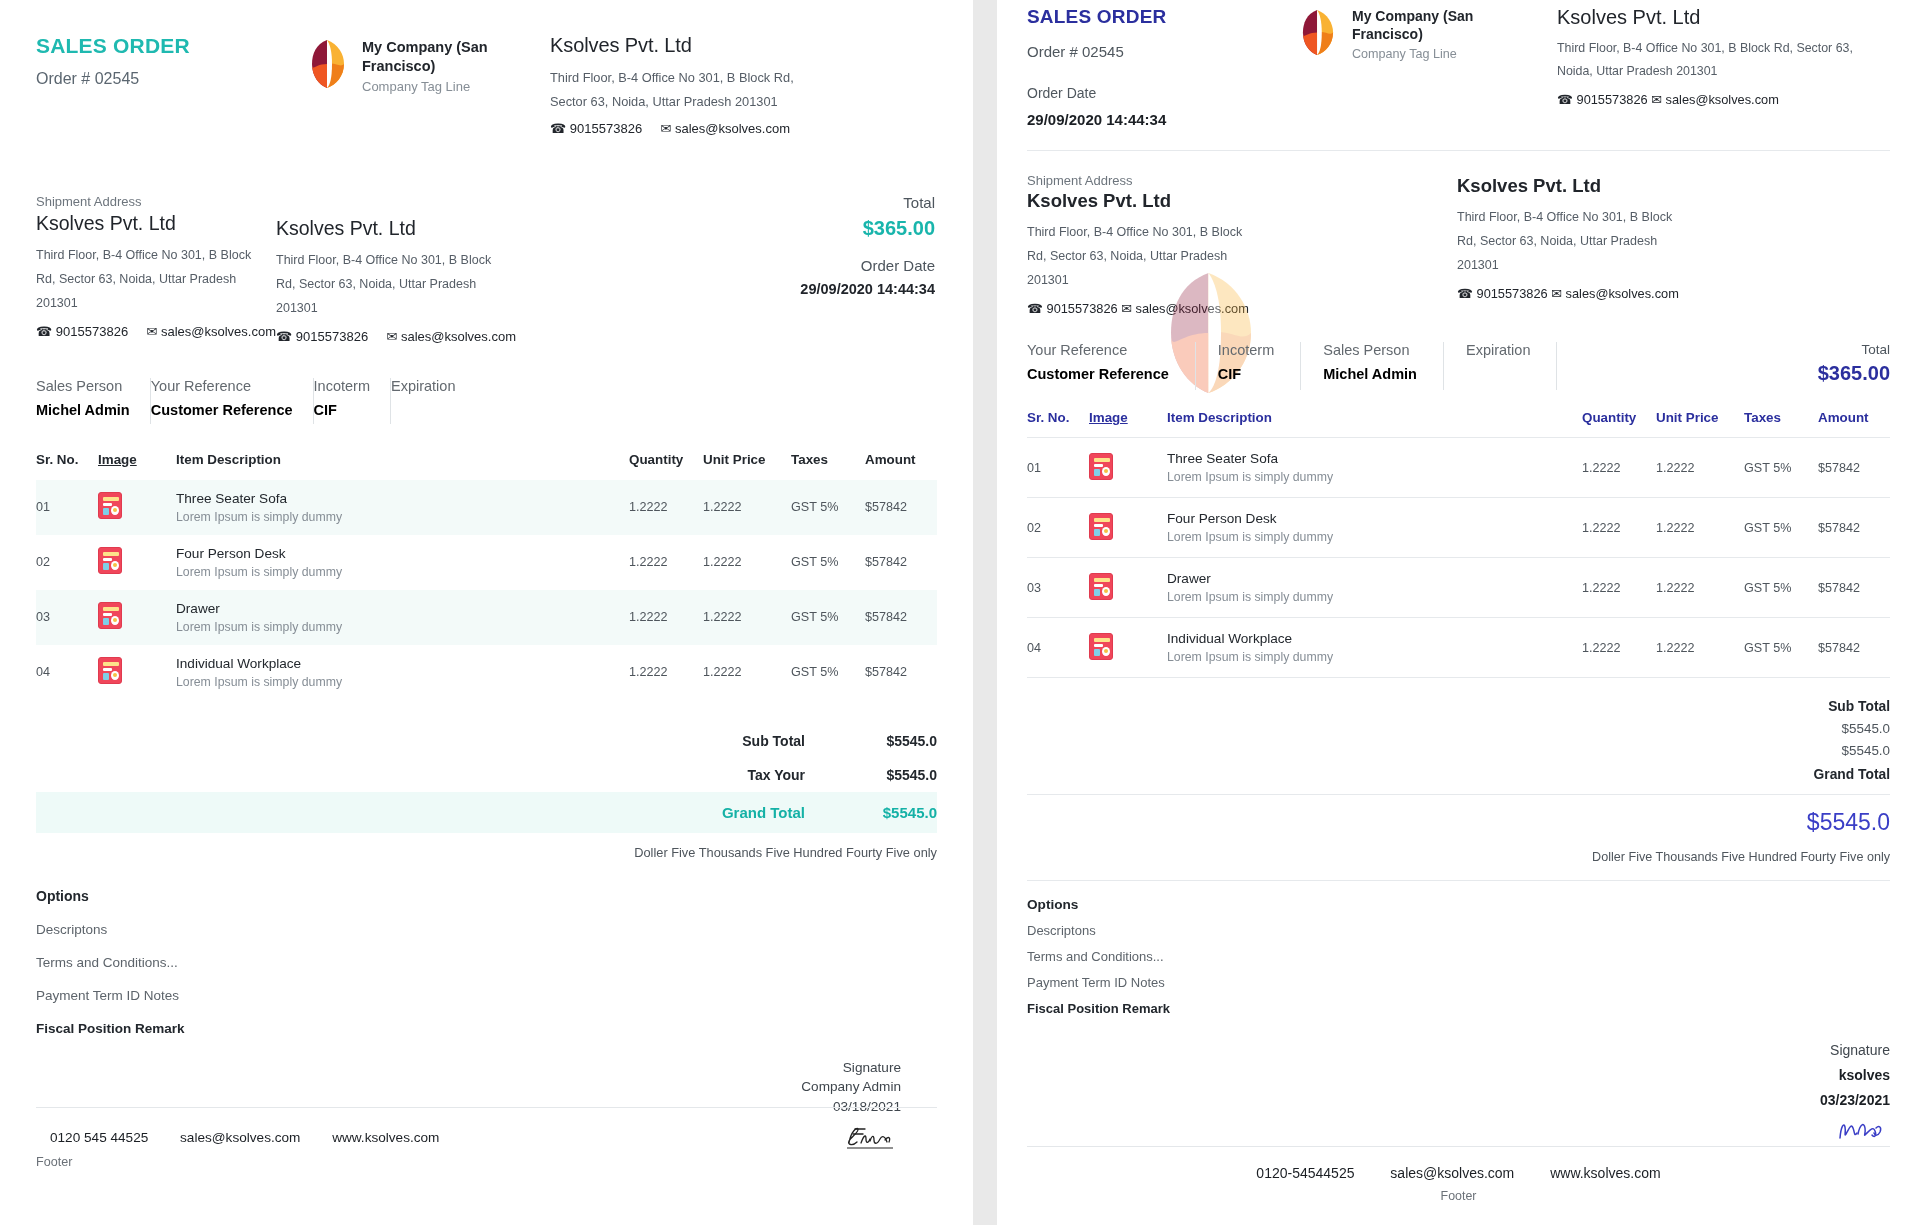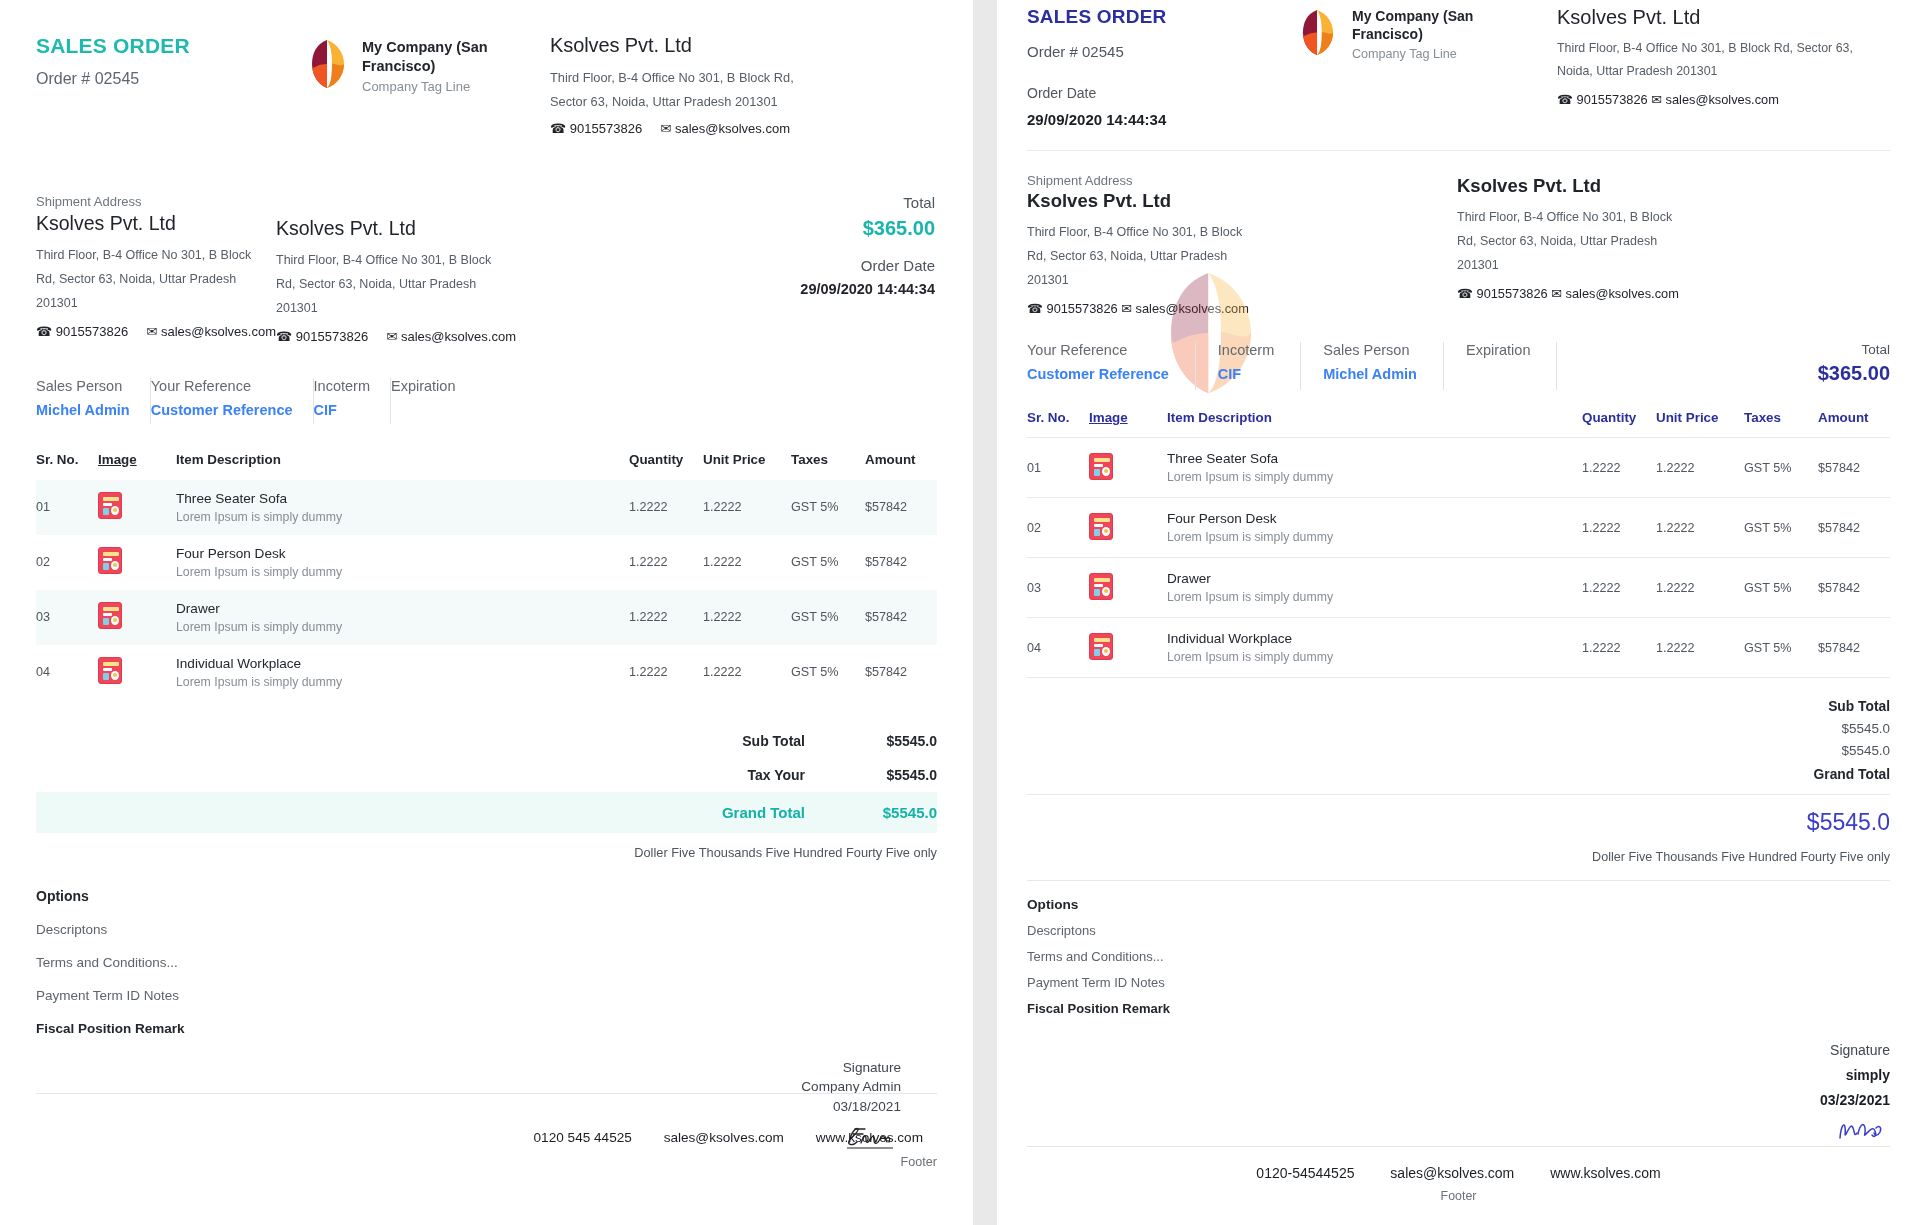--- a/index.html
+++ b/index.html
@@ -52,21 +52,21 @@
   .tot-val { font-size: 20px; font-weight: 700; color: #19b5ac; margin-top: 6px; }
   .od-lbl { font-size: 15px; color: #4d555d; margin-top: 17px; }
   .od-val { font-size: 14.5px; font-weight: 700; color: #21252b; margin-top: 7px; }
 
   
   .meta-row { display: flex; margin-top: 34px; }
   .meta-cell { padding: 0 20px 4px 0; border-right: 1px solid #dfe3e6; }
   .meta-cell:first-child { padding-left: 0; }
   .meta-cell:last-child { border-right: none; }
   .meta-k { font-size: 14.5px; color: #63696f; }
-  .meta-v { font-size: 14.5px; font-weight: 700; color: #3b82f6; margin-top: 8px; min-height: 18px;}
+  .meta-v { font-size: 14.5px; font-weight: 700; color: #000000; margin-top: 8px; min-height: 18px;}
 
   
   table.items { width: 100%; border-collapse: collapse; margin-top: 28px; }
   table.items th {
     font-size: 13.4px; font-weight: 700; color: #23282e;
     text-align: left; padding: 0 0 13px 0;
   }
   table.items td { padding: 11px 0; vertical-align: middle; font-size: 12.6px; color: #4e555c; }
   tr.shade td { background: #f3faf9; }
   .c-sr  { width: 62px; }
@@ -108,21 +108,21 @@
   .opts p.bold { font-weight: 700; color: #22272d; }
 
   
   .l-sign { text-align: right; margin-top: 22px; padding-right: 36px; }
   .l-sign div { font-size: 13.6px; color: #3f464d; line-height: 1.45; }
   .sig-img { margin-top: 6px; display: inline-block; }
 
   
   .l-footer {
     position: absolute; left: 36px; right: 36px; bottom: 56px;
-    border-top: 1px solid #e4e7ea; padding-top: 36px; text-align: right;
+    border-top: 1px solid #e4e7ea; padding-top: 22px; text-align: left;
   }
   .l-footer .links { font-size: 13.6px; color: #1b1f24; }
   .l-footer .links span { margin: 0 14px; }
   .l-footer .fw { font-size: 12.6px; color: #6b7178; margin-top: 10px; }
 
   
   .navy { color: #2b2f9e; }
   .r-header { display: flex; padding-top: 6px; }
   .r-hcol1 { width: 270px; }
   .r-title { font-size: 19px; font-weight: 700; letter-spacing: .2px; }
@@ -588,21 +588,21 @@
     <div class="r-opts">
       <h4>Options</h4>
       <p>Descriptons</p>
       <p>Terms and Conditions...</p>
       <p>Payment Term ID Notes</p>
       <p class="bold">Fiscal Position Remark</p>
     </div>
 
     <div class="r-sign">
       <div class="s1">Signature</div>
-      <div class="s2">simply</div>
+      <div class="s2">ksolves</div>
       <div class="s3">03/23/2021</div>
       <span class="sig-img">
         <svg width="58" height="30" viewBox="0 0 58 30" aria-hidden="true">
           <g fill="none" stroke="#3a3ec6" stroke-width="1.5" stroke-linecap="round">
             <path d="M8 24 C9 12 12 8 13 13 C14 18 12 23 14 20 C17 15 19 9 21 14 C23 19 22 23 25 19"></path>
             <path d="M26 20 C28 10 32 8 33 14 C34 20 31 23 34 20 C38 16 41 12 43 17 C45 22 42 24 40 21"></path>
             <path d="M44 14 C47 11 50 13 48 18 C46 22 43 22 42 19"></path>
           </g>
         </svg>
       </span>

